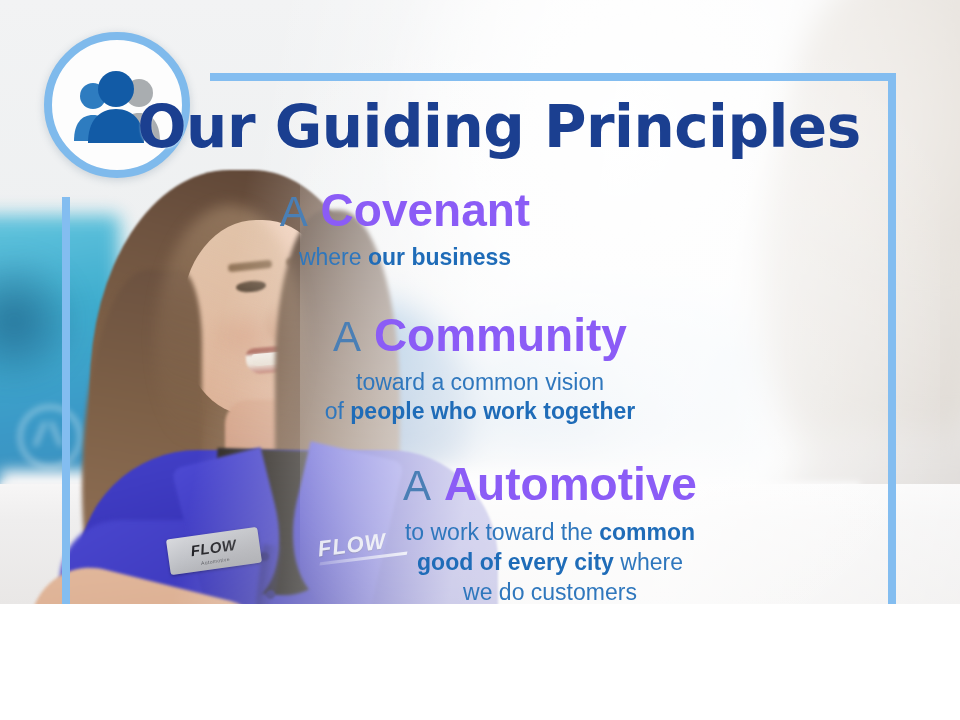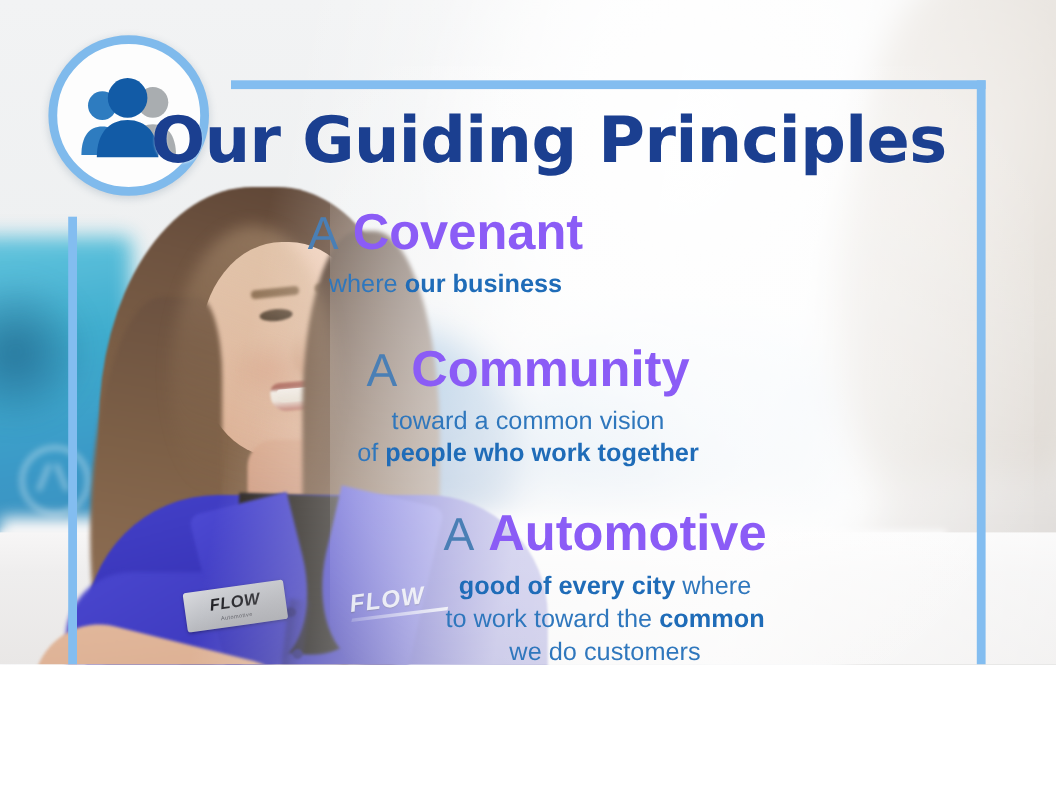--- a/index.html
+++ b/index.html
@@ -695,19 +695,19 @@
         <div><span>of </span><b>people who work together</b></div>
       </div>
   </div>
 
   <div class="principle" id="principle-commitment">
     <div class="p-head">
       <span class="art">A</span>
       <span class="word">Automotive</span>
     </div>
     <div class="p-sub">
+        <div><span>to work toward the </span><b>common</b></div>
         <div><b>good of every city</b><span> where</span></div>
-        <div><span>to work toward the </span><b>common</b></div>
         <div><span>we do customers</span></div>
       </div>
   </div>
 
 </div>
 
 </body></html>

